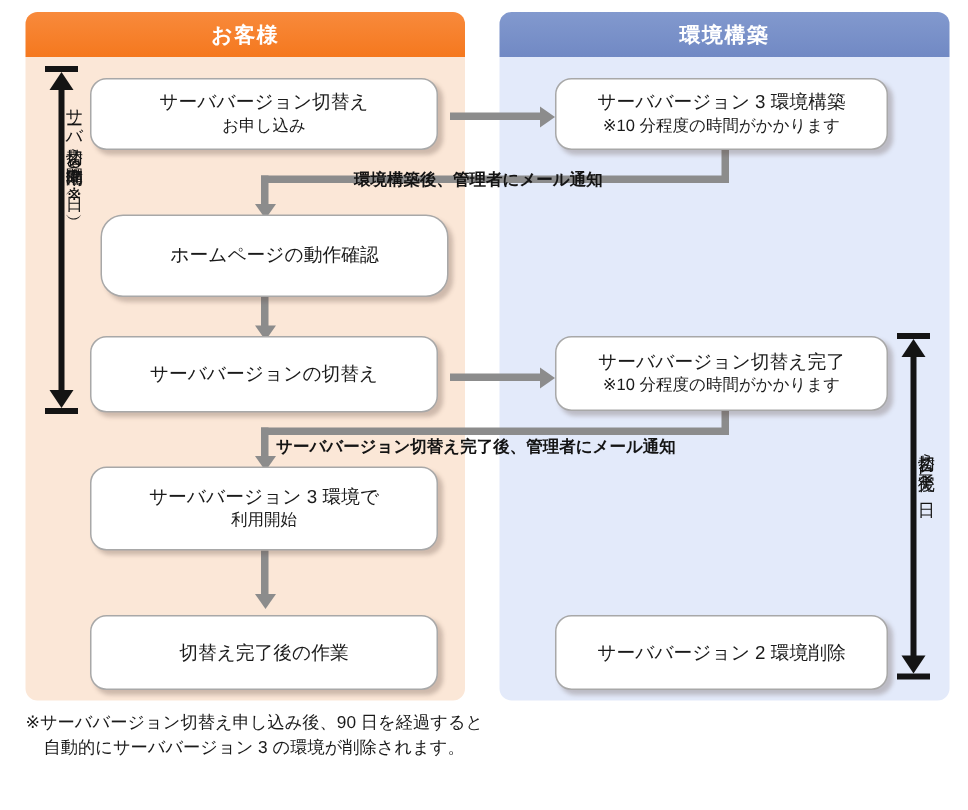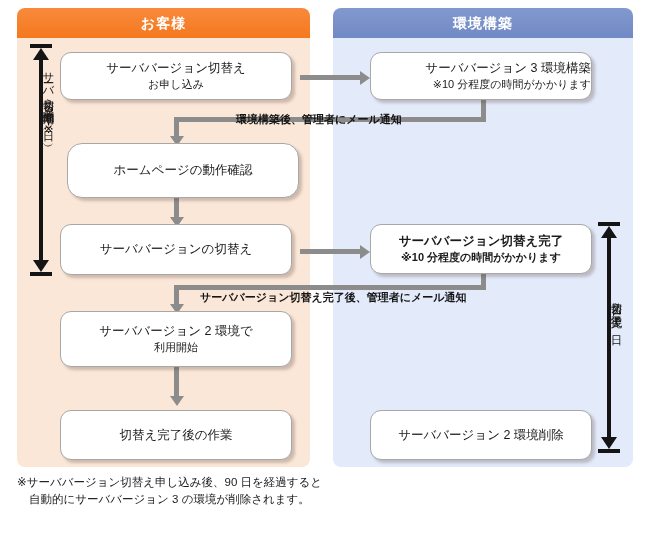--- a/index.html
+++ b/index.html
@@ -226,53 +226,53 @@
   <div class="conn conn-v" style="left:174px; top:198px; height:22px;"></div>
   <div class="arrowhead-down" style="left:169.5px; top:217px;"></div>
 
   <div class="conn conn-h" style="left:300px; top:249px; width:60px;"></div>
   <div class="arrowhead-right" style="left:360px; top:244.5px;"></div>
 
   <div class="conn conn-v" style="left:481px; top:274px; height:16px;"></div>
   <div class="conn conn-h" style="left:174px; top:285px; width:312px;"></div>
   <div class="conn conn-v" style="left:174px; top:285px; height:22px;"></div>
   <div class="arrowhead-down" style="left:169.5px; top:304px;"></div>
-  <div class="conn-label" style="left:200px; top:290px;">サーババージョン切替え完了後、管理者にメール通知</div>
+  <div class="conn-label" style="left:184px; top:290px;">サーババージョン切替え完了後、管理者にメール通知</div>
 
   <div class="conn conn-v" style="left:174px; top:367px; height:31px;"></div>
   <div class="arrowhead-down" style="left:169.5px; top:396px;"></div>
 
   <div class="node" style="left:60px; top:52px; width:232px; height:48px;">
     <span class="line1">サーババージョン切替え</span>
     <span class="line2">お申し込み</span>
   </div>
 
   <div class="node" style="left:67px; top:143px; width:232px; height:55px;border-radius:15px;">
     <span class="line1">ホームページの動作確認</span>
   </div>
 
   <div class="node" style="left:60px; top:224px; width:232px; height:51px;">
     <span class="line1">サーババージョンの切替え</span>
   </div>
 
   <div class="node" style="left:60px; top:311px; width:232px; height:56px;">
-    <span class="line1">サーババージョン 2 環境で</span>
+    <span class="line1">サーババージョン 3 環境で</span>
     <span class="line2">利用開始</span>
   </div>
 
   <div class="node" style="left:60px; top:410px; width:232px; height:50px;">
     <span class="line1">切替え完了後の作業</span>
   </div>
 
-  <div class="node" style="left:370px; top:52px; width:222px; height:48px;align-items:flex-end;">
+  <div class="node" style="left:370px; top:52px; width:222px; height:48px;">
     <span class="line1">サーババージョン 3 環境構築</span>
     <span class="line2">※10 分程度の時間がかかります</span>
   </div>
 
-  <div class="node" style="left:370px; top:224px; width:222px; height:50px;font-weight:bold;">
+  <div class="node" style="left:370px; top:224px; width:222px; height:50px;">
     <span class="line1">サーババージョン切替え完了</span>
     <span class="line2">※10 分程度の時間がかかります</span>
   </div>
 
   <div class="node" style="left:370px; top:410px; width:222px; height:50px;">
     <span class="line1">サーババージョン 2 環境削除</span>
   </div>
 
   <div class="measure" style="left:28px; top:44px; width:26px; height:232px;">
     <div class="cap" style="top:0;"></div>

